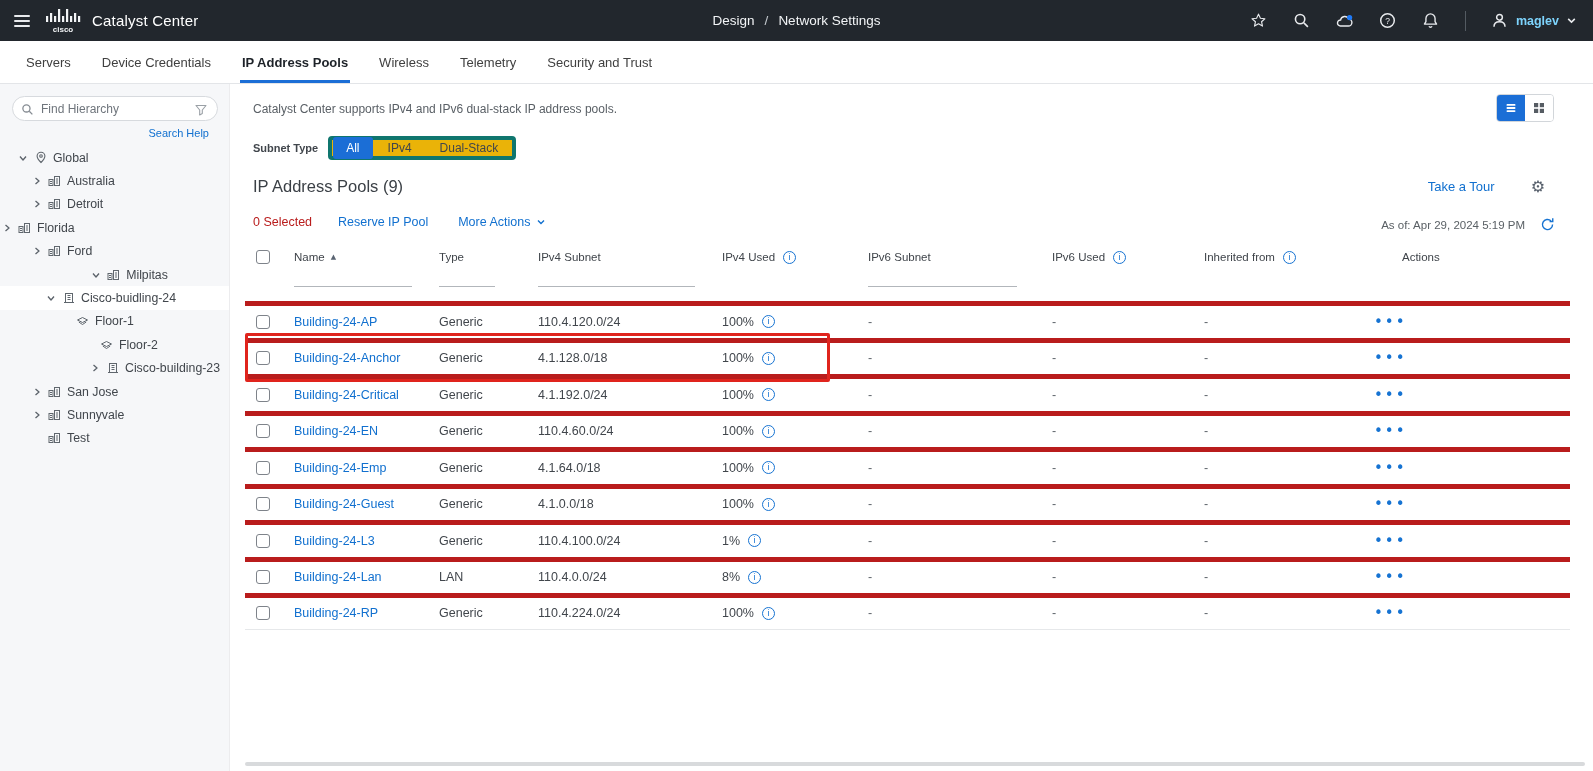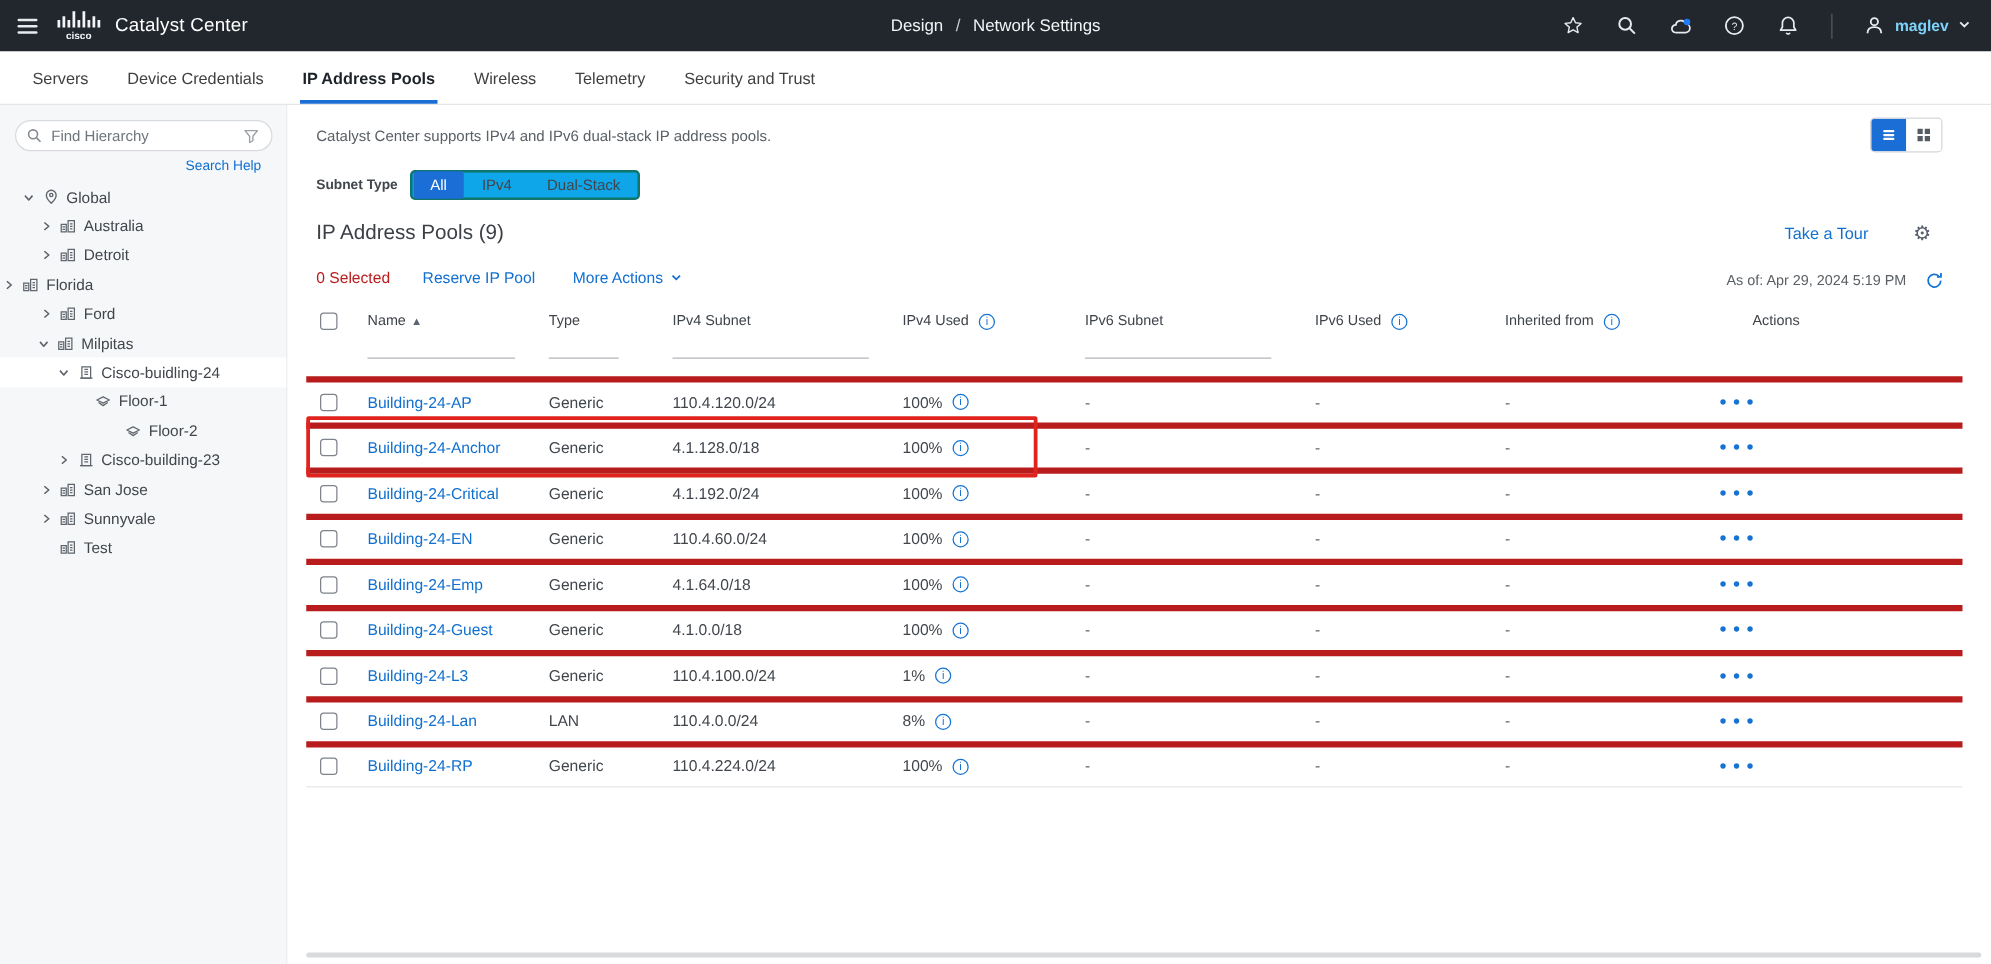--- a/index.html
+++ b/index.html
@@ -50,21 +50,21 @@
   .tlabel{font-size:12.3px;color:#41464c;margin-left:4px;}
 
   
   .main{position:absolute;left:230px;top:84px;right:0;bottom:0;background:#fff;}
   .banner{position:absolute;left:23px;top:18px;font-size:12px;color:#5a6066;}
   .view-toggle{position:absolute;right:39px;top:10px;display:flex;border:1px solid #d2d6da;border-radius:4px;overflow:hidden;background:#fff;}
   .vt-btn{width:28px;height:26px;display:flex;align-items:center;justify-content:center;cursor:pointer;background:#fff;}
   .vt-btn.active{background:#1b6ed6;}
   .subnet-row{position:absolute;left:23px;top:52px;display:flex;align-items:center;gap:10px;}
   .subnet-label{font-size:11px;font-weight:bold;color:#41464c;}
-  .segmented{display:inline-flex;border:2px solid #0f766e;border-radius:4px;background:#0ea5e9;height:24px;align-items:center;}
+  .segmented{display:inline-flex;border:4px solid #0f766e;border-radius:4px;background:#eab308;height:24px;align-items:center;}
   .seg-opt{padding:0 14px;font-size:12px;color:#41464c;line-height:22px;cursor:pointer;border-radius:3px;}
   .seg-opt.active{background:#1b6ed6;color:#fff;margin:1px;padding:0 13px;}
   .title-row{position:absolute;left:23px;right:48px;top:93px;display:flex;align-items:center;justify-content:space-between;}
   .page-title{font-size:16.5px;color:#3b4046;}
   .title-right{display:flex;align-items:center;gap:36px;}
   .take-tour{font-size:13px;color:#1170cf;cursor:pointer;}
   .gear{font-family:"DejaVu Sans",sans-serif;font-size:16px;color:#57606c;cursor:pointer;line-height:1;}
   .toolbar{position:absolute;left:23px;top:131px;display:flex;align-items:center;}
   .sel-count{font-size:12.5px;color:#b91c1c;}
   .tb-link{font-size:12.5px;color:#1170cf;cursor:pointer;display:flex;align-items:center;gap:6px;}
@@ -269,21 +269,21 @@
         </span>
         <span class="ticon">
           <svg width="13" height="12" viewBox="0 0 13 12" fill="none" stroke="#5f666d" stroke-width="1">
             <rect x="1" y="4.5" width="4" height="6"></rect>
             <rect x="6.5" y="1.5" width="5" height="9"></rect>
             <path d="M8 4 h2 M8 6 h2 M8 8 h2 M2 6.5 h2 M2 8.5 h2"></path>
           </svg>
         </span>
         <span class="tlabel">Ford</span>
       </div>
-      <div class="tree-row" style="padding-left: 28px;">
+      <div class="tree-row" style="padding-left: 28px; justify-content: center;">
         <span class="chev down">
           <svg width="8" height="8" viewBox="0 0 8 8" fill="none" stroke="#5c636b" stroke-width="1.3" stroke-linejoin="round">
             <path d="M2.5 1 L6 4 2.5 7"></path>
           </svg>
         </span>
         <span class="ticon">
           <svg width="13" height="12" viewBox="0 0 13 12" fill="none" stroke="#5f666d" stroke-width="1">
             <rect x="1" y="4.5" width="4" height="6"></rect>
             <rect x="6.5" y="1.5" width="5" height="9"></rect>
             <path d="M8 4 h2 M8 6 h2 M8 8 h2 M2 6.5 h2 M2 8.5 h2"></path>
@@ -326,21 +326,21 @@
           </svg>
         </span>
         <span class="ticon">
           <svg width="13" height="12" viewBox="0 0 13 12" fill="none" stroke="#5f666d" stroke-width="1" stroke-linejoin="round">
             <path d="M1.5 5 L6.5 2.5 11.5 5 6.5 7.5 z"></path>
             <path d="M2.8 7 L6.5 9.5 10.2 7"></path>
           </svg>
         </span>
         <span class="tlabel">Floor-2</span>
       </div>
-      <div class="tree-row" style="padding-left: 44px;">
+      <div class="tree-row" style="padding-left: 44px; margin-left: 44px;">
         <span class="chev">
           <svg width="8" height="8" viewBox="0 0 8 8" fill="none" stroke="#5c636b" stroke-width="1.3" stroke-linejoin="round">
             <path d="M2.5 1 L6 4 2.5 7"></path>
           </svg>
         </span>
         <span class="ticon">
           <svg width="12" height="12" viewBox="0 0 12 12" fill="none" stroke="#5f666d" stroke-width="1">
             <rect x="2.5" y="1.5" width="7" height="9"></rect>
             <path d="M4.5 3.5 h3 M4.5 5.5 h3 M4.5 7.5 h3 M1 10.5 h10"></path>
           </svg>

